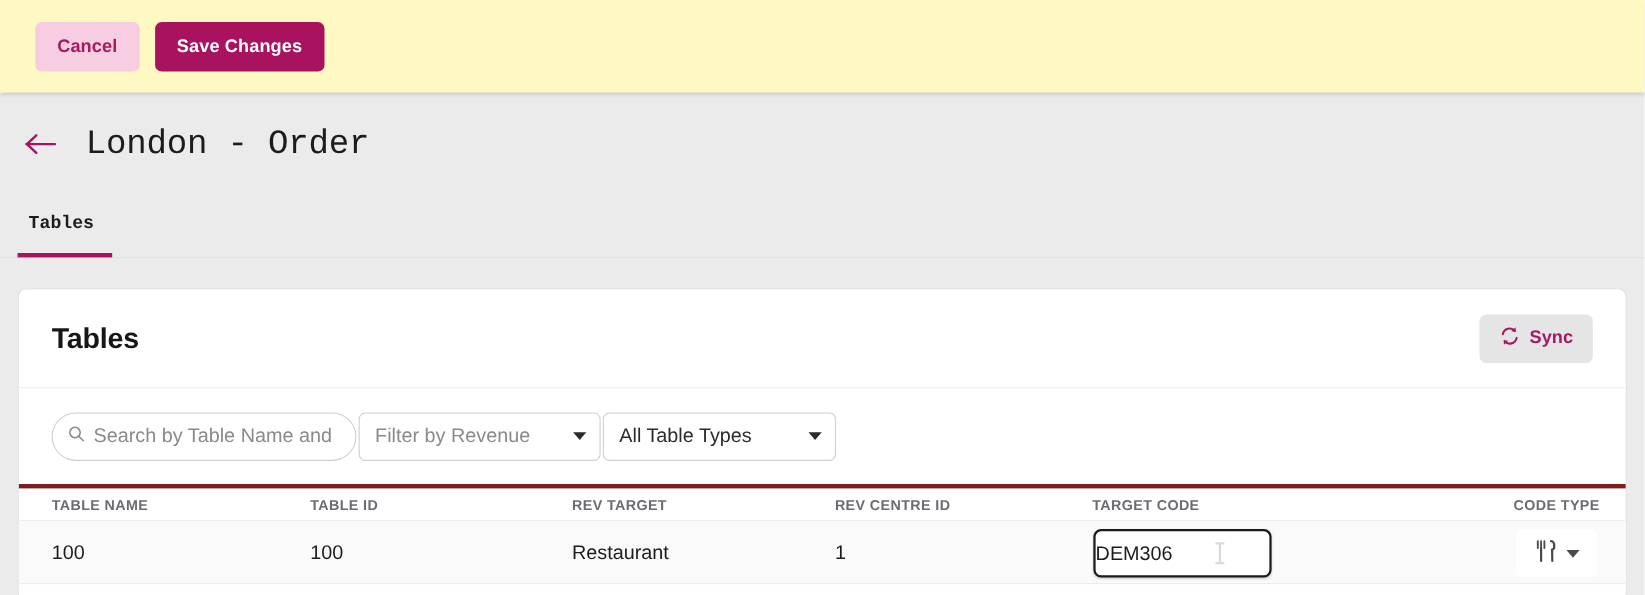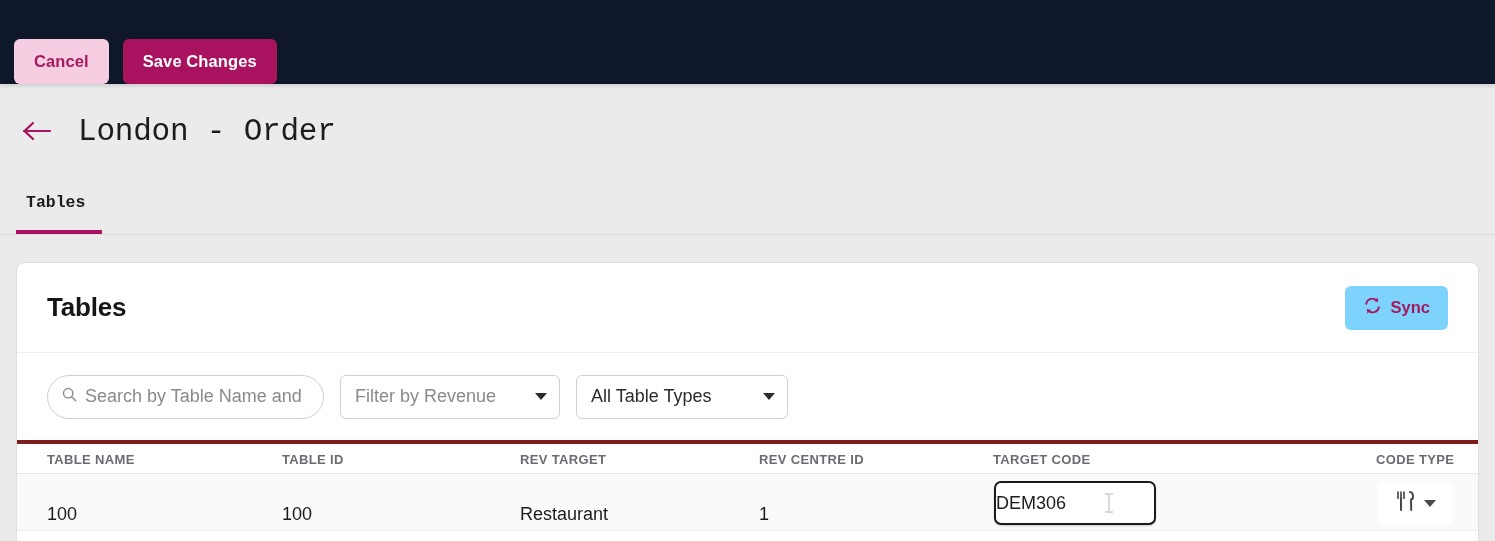--- a/index.html
+++ b/index.html
@@ -10,24 +10,24 @@
     background: #ffffff;
     font-family: "Liberation Sans", sans-serif;
     -webkit-font-smoothing: antialiased;
   }
 
   
   .topbar {
     position: absolute;
     left: 0; top: 0;
     width: 1495px; height: 84px;
-    background: #0f172a;
-    display: flex;
-    align-items: flex-end;
-    padding-left: 14px;
+    background: #fef9c3;
+    display: flex;
+    align-items: center;
+    padding-left: 32px;
     gap: 14px;
     box-shadow: 0 2px 4px rgba(0,0,0,0.13);
     z-index: 5;
   }
   .btn {
     border: none;
     border-radius: 6px;
     font-family: "Liberation Sans", sans-serif;
     font-size: 16.5px;
     font-weight: 700;
@@ -133,42 +133,42 @@
     justify-content: space-between;
     padding: 0 30px;
   }
   .card-title {
     font-size: 26px;
     font-weight: 700;
     color: #161616;
     letter-spacing: -0.2px;
   }
   .btn-sync {
-    background: #7dd3fc;
+    background: #e5e5e5;
     color: #a4195f;
     border: none;
     border-radius: 6px;
     height: 44px;
     padding: 0 18px;
     display: flex;
     align-items: center;
     gap: 9px;
     font-size: 16.5px;
     font-weight: 700;
     font-family: "Liberation Sans", sans-serif;
     cursor: pointer;
   }
 
   
   .filters {
     height: 87px;
     display: flex;
     align-items: center;
     padding-left: 30px;
-    gap: 16px;
+    gap: 2px;
   }
   .search-box {
     width: 277px; height: 44px;
     border: 1px solid #cfcfcf;
     border-radius: 22px;
     display: flex;
     align-items: center;
     padding: 0 14px;
     gap: 8px;
     background: #fff;
@@ -227,21 +227,20 @@
     position: relative;
     height: 57px;
     background: #fafafa;
     border-bottom: 1px solid #ececec;
   }
   .td {
     position: absolute;
     top: 18px;
     font-size: 18px;
     color: #1c1c1c;
-    margin-top: 12px;
   }
   .cell-input-wrap {
     position: absolute;
     top: 7px;
     left: 977px;
   }
   .cell-input {
     width: 162px; height: 44px;
     border: 2px solid #1b1b1b;
     border-radius: 7px;

